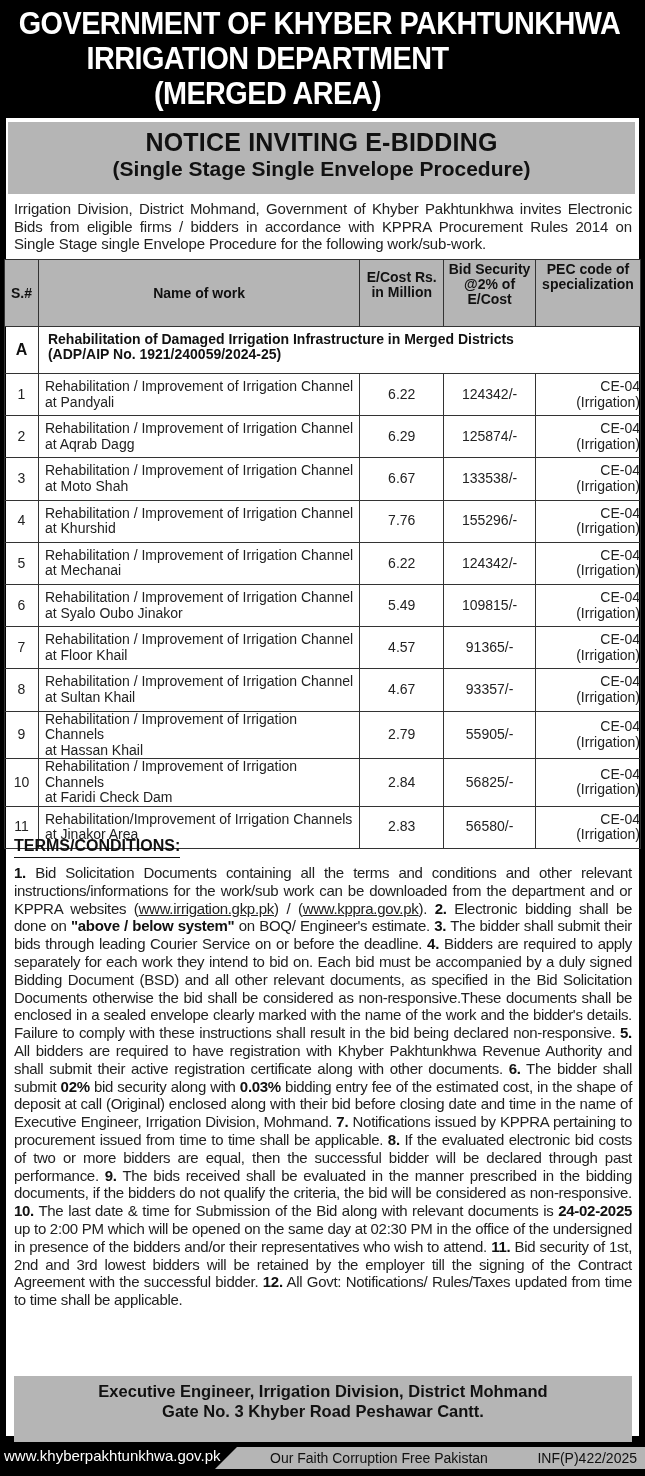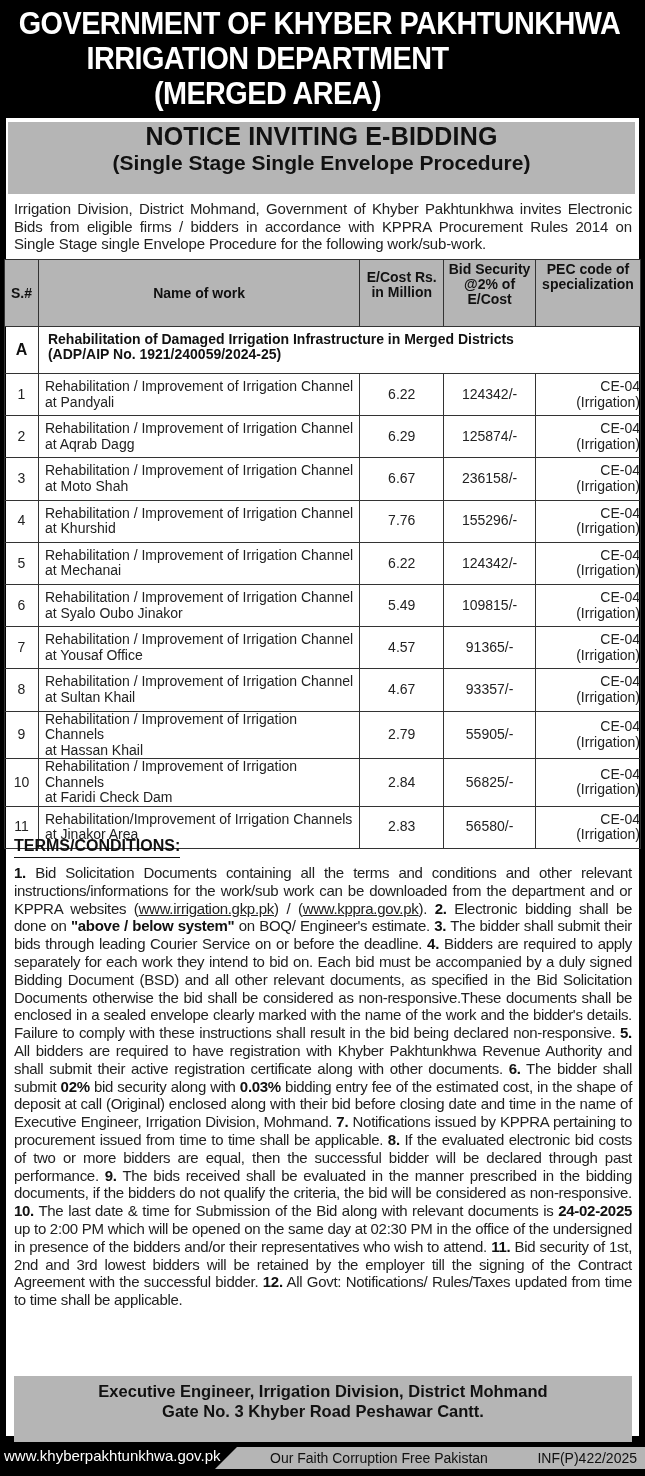--- a/index.html
+++ b/index.html
@@ -17,21 +17,21 @@
 
   .paper {
     position: absolute; left: 6px; top: 118px; width: 633px; height: 1318px;
     background: #fff;
   }
 
   .notice-box {
     position: absolute; left: 2px; top: 4px; width: 627px; height: 72px;
     background: #b5b5b5; text-align: center;
   }
-  .notice-title { font-weight: bold; font-size: 25px; line-height: 28px; padding-top: 0; color: #111; letter-spacing: 0.2px; }
+  .notice-title { font-weight: bold; font-size: 25px; line-height: 28px; padding-top: 6px; color: #111; letter-spacing: 0.2px; }
   .notice-sub { font-weight: bold; font-size: 21px; line-height: 25px; color: #111; }
 
   .intro {
     position: absolute; left: 8px; top: 82px; width: 618px;
     font-size: 15px; line-height: 17.5px; text-align: justify; text-align-last: left;
     color: #222; letter-spacing: -0.15px;
   }
 
   table.works {
     position: absolute; left: -2px; top: 141px; width: 637px;
@@ -156,21 +156,21 @@
             <div>(Irrigation)</div>
           </td>
         </tr>
         <tr class="item">
           <td class="sn">3</td>
           <td class="name">
             <div>Rehabilitation / Improvement of Irrigation Channel</div>
             <div>at Moto Shah</div>
           </td>
           <td class="cost">6.67</td>
-          <td class="sec">236158/-</td>
+          <td class="sec">133538/-</td>
           <td class="pec">
             <div>CE-04</div>
             <div>(Irrigation)</div>
           </td>
         </tr>
         <tr class="item">
           <td class="sn">4</td>
           <td class="name">
             <div>Rehabilitation / Improvement of Irrigation Channel</div>
             <div>at Khurshid</div>
@@ -205,21 +205,21 @@
           <td class="sec">109815/-</td>
           <td class="pec">
             <div>CE-04</div>
             <div>(Irrigation)</div>
           </td>
         </tr>
         <tr class="item">
           <td class="sn">7</td>
           <td class="name">
             <div>Rehabilitation / Improvement of Irrigation Channel</div>
-            <div>at Yousaf Office</div>
+            <div>at Floor Khail</div>
           </td>
           <td class="cost">4.57</td>
           <td class="sec">91365/-</td>
           <td class="pec">
             <div>CE-04</div>
             <div>(Irrigation)</div>
           </td>
         </tr>
         <tr class="item">
           <td class="sn">8</td>

